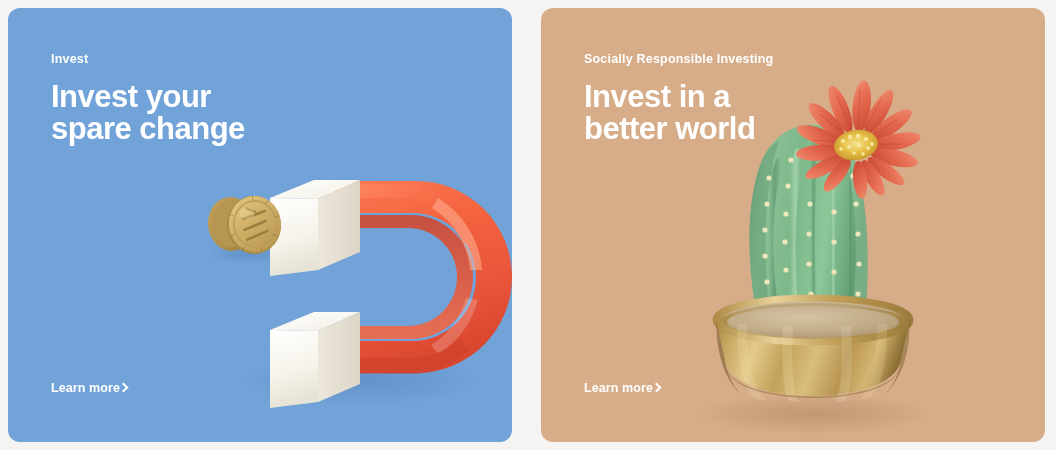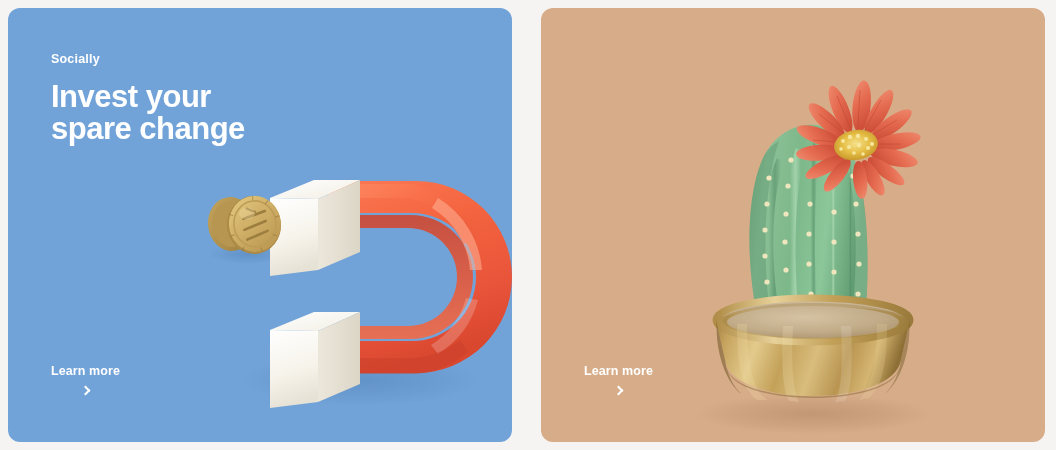--- a/index.html
+++ b/index.html
@@ -63,25 +63,23 @@
     white-space: pre-line;
   }
 
   
   .learn-more {
     position: absolute;
     left: 43px;
     bottom: 47px;
     display: flex;
     align-items: center;
-    gap: 9px;
     z-index: 6;
     cursor: pointer;
     text-decoration: none;
-    flex-direction: column;
   }
   .learn-more-label {
     font-size: 12.5px;
     font-weight: bold;
     letter-spacing: .1px;
     color: #ffffff;
   }
   .chev {
     width: 7px; height: 7px;
     border-right: 2px solid #ffffff;
@@ -233,21 +231,21 @@
           <path d="M 252 244 L 251 240"></path>
             <path d="M 232 242 L 234 238"></path>
           <path d="M 222 226 L 226 225"></path>
             <path d="M 222 204 L 226 206"></path>
         </g>
         <ellipse cx="240" cy="205" rx="8" ry="6" fill="#f0dda5" opacity="0.35"></ellipse>
       </g>
     </svg>
 
     <div class="card-text">
-      <div class="eyebrow">Socially</div>
+      <div class="eyebrow">Invest</div>
       <div class="headline">Invest your
 spare change</div>
     </div>
 
     <a class="learn-more" href="#">
       <span class="learn-more-label">Learn more</span>
       <span class="chev"></span>
     </a>
   </div>
 
@@ -450,20 +448,25 @@
       <path d="M 186 360 C 196 398 348 398 358 360
                C 352 400 192 400 186 360 Z" fill="#7d6029" opacity="0.45"></path>
 
       <path d="M 175 312 L 184 352 C 186 366 192 378 200 386
                C 186 374 178 352 176 330 Z" fill="#6f5624" opacity="0.55"></path>
 
       <path d="M 369 312 L 360 352 C 358 366 352 378 344 386
                C 358 374 366 352 368 330 Z" fill="#6f5624" opacity="0.45"></path>
     </svg>
 
+    <div class="card-text">
+      <div class="eyebrow">Socially Responsible Investing</div>
+      <div class="headline">Invest in a
+better world</div>
+    </div>
 
     <a class="learn-more" href="#">
       <span class="learn-more-label">Learn more</span>
       <span class="chev"></span>
     </a>
   </div>
 
 </div>
 
 </body></html>

